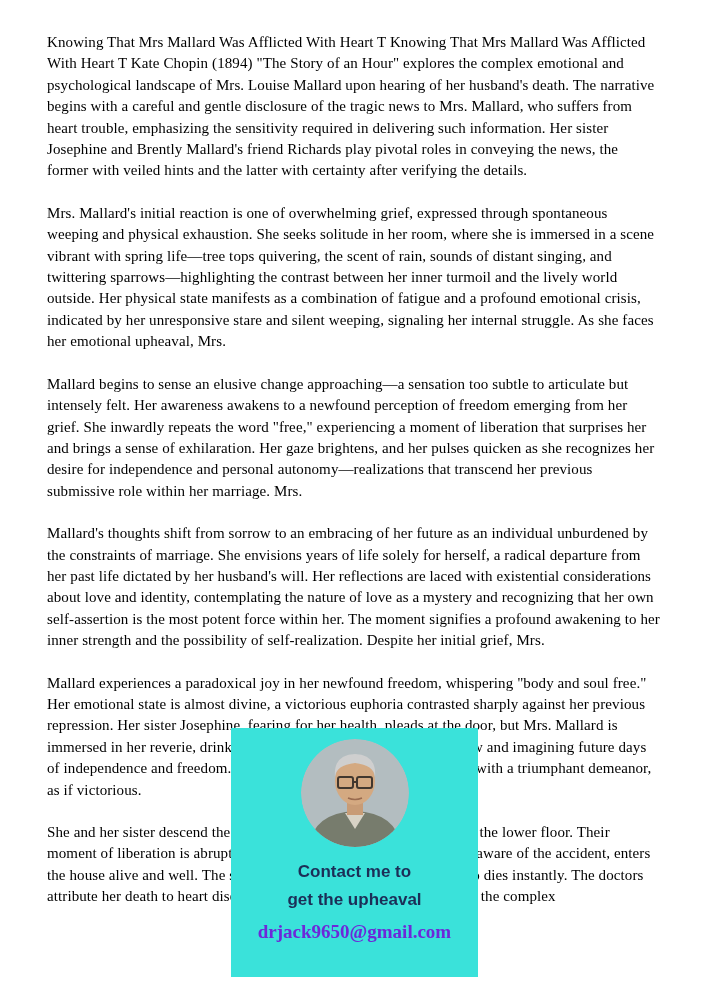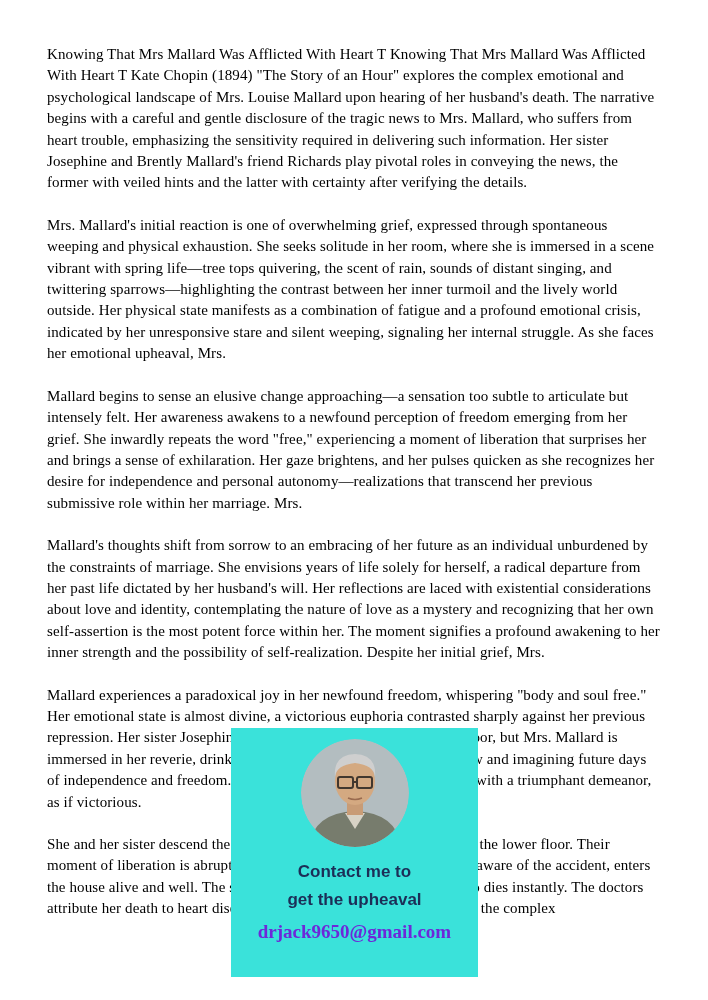--- a/index.html
+++ b/index.html
@@ -9,21 +9,21 @@
   }
   body {
     width: 708px;
     height: 1000px;
     position: relative;
     overflow: hidden;
     font-family: "Liberation Serif", serif;
     color: #000000;
   }
   .page {
-    padding: 44px 47px 0 47px;
+    padding: 32px 47px 0 47px;
   }
   .doc-para {
     width: 614px;
     font-size: 15px;
     line-height: 21.4px;
     margin: 0 0 21px 0;
     text-align: left;
     letter-spacing: 0.1px;
   }
   

